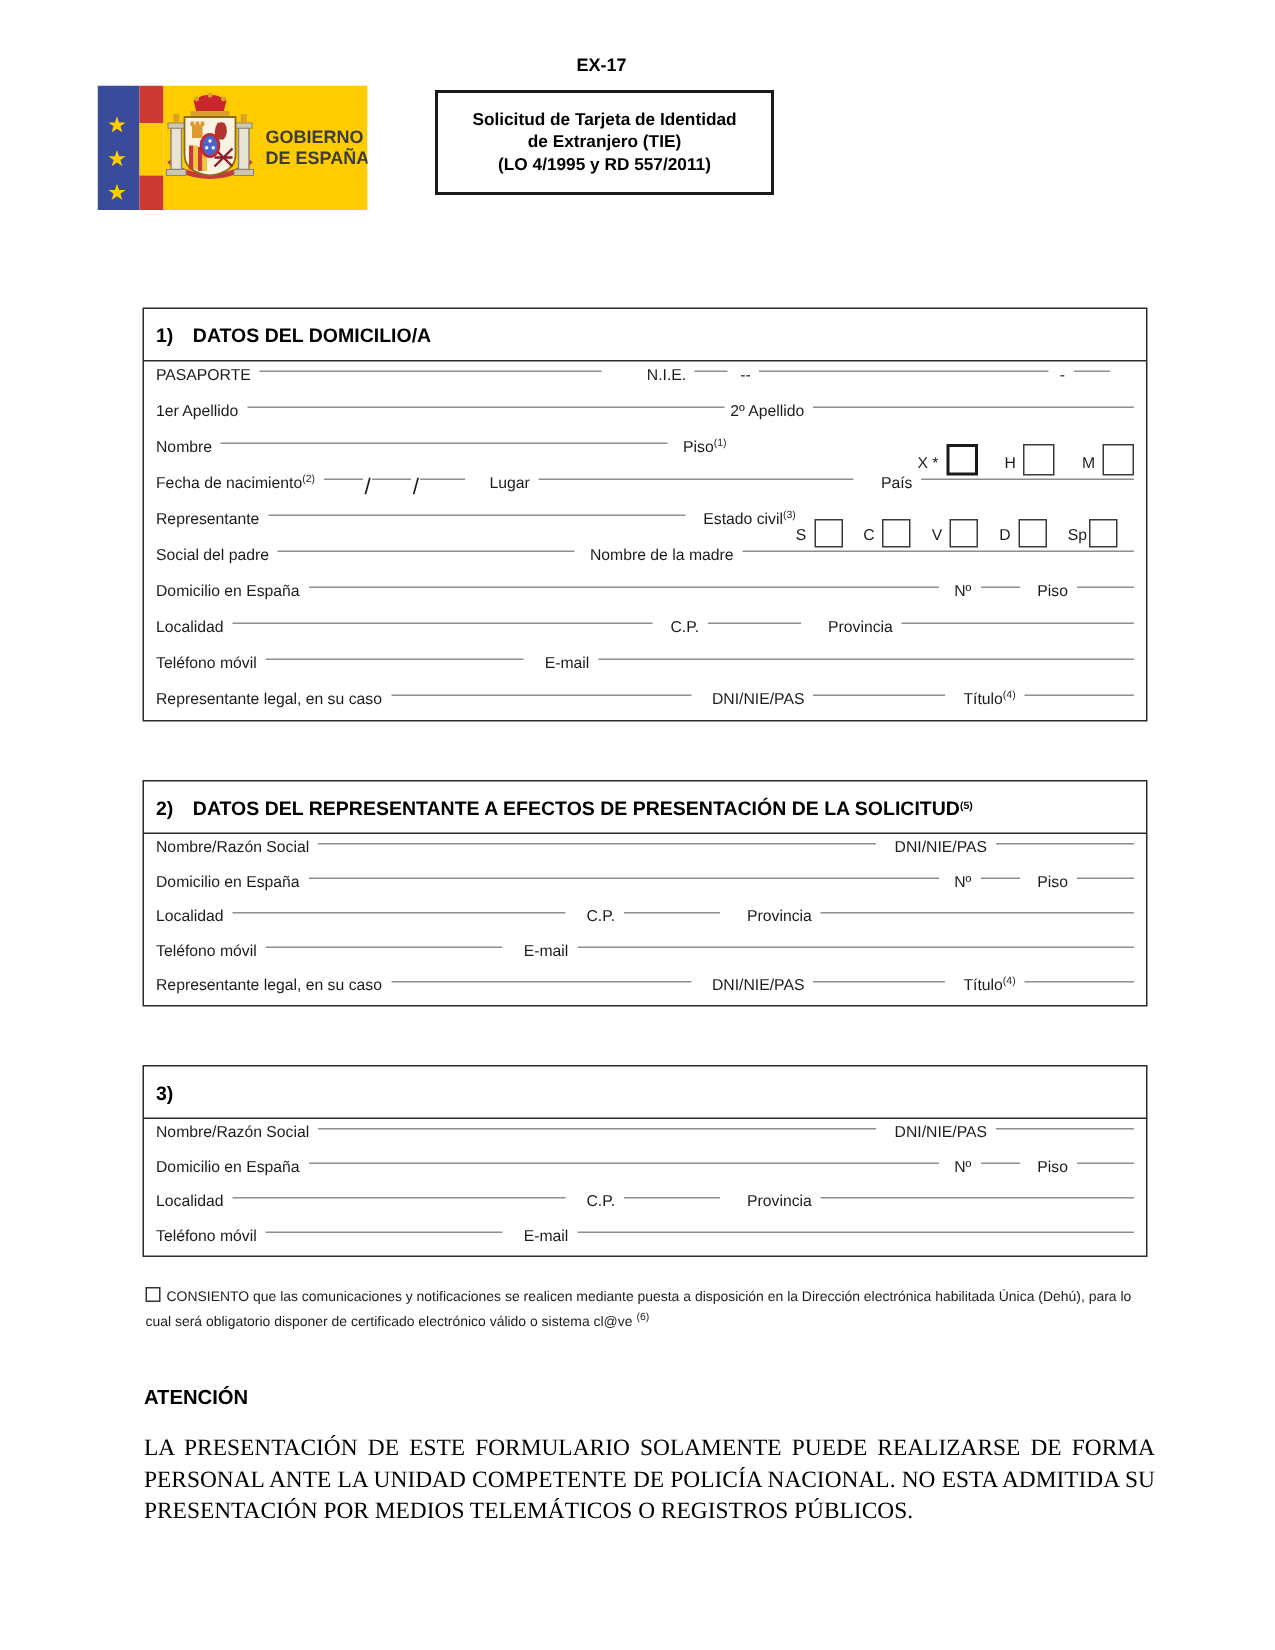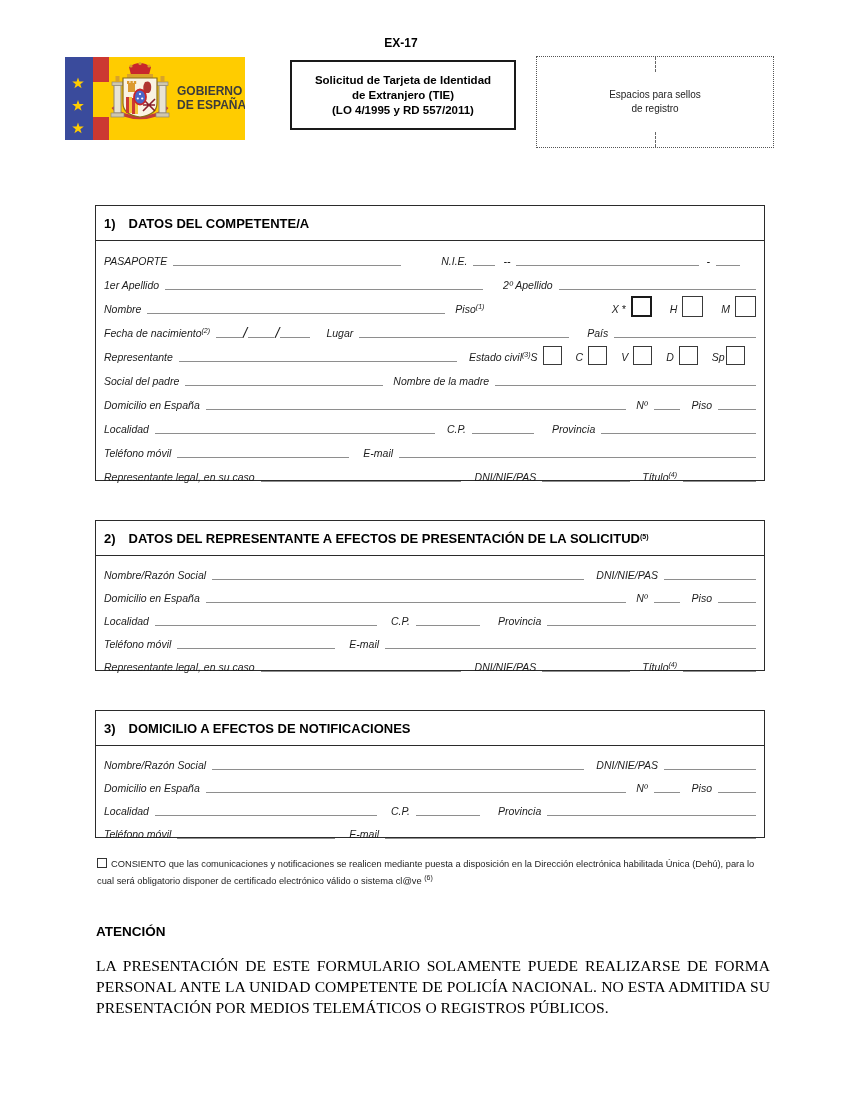--- a/index.html
+++ b/index.html
@@ -16,21 +16,21 @@
             justify-content:center;text-align:center;font-size:10px;line-height:14px;color:#222;}
   .stampbox .divider-top,.stampbox .divider-bottom{position:absolute;left:50%;width:0;
             border-left:1px dashed #666;height:15px;}
   .divider-top{top:0;} .divider-bottom{bottom:0;}
   .logo{position:absolute;left:65px;top:57px;width:180px;height:83px;}
   
   .section{position:absolute;left:95px;width:670px;border:1.5px solid #2b2b2b;box-sizing:border-box;background:#fff;}
   .sec-head{display:flex;align-items:center;height:34px;border-bottom:1.5px solid #2b2b2b;
             padding:0 8px;font-weight:bold;font-size:13px;color:#000;gap:13px;}
   .sec-body{padding:4px 0 6px 0;}
-  .row{display:flex;align-items:flex-end;height:24px;padding:0 8px;font-size:10.5px;color:#1c1c1c;font-style:italic;}
+  .row{display:flex;height:24px;padding:0 8px;font-size:10.5px;color:#1c1c1c;}
   .row23{height:23px;}
   .lbl{white-space:nowrap;line-height:1.1;padding-bottom:1px;}
   .sup{font-size:7px;vertical-align:4px;line-height:0;}
   .ln{height:2px;border-bottom:1px solid #8e8e8e;margin:0 0 3px 6px;flex:0 0 auto;}
   .grow{flex:1 1 auto;}
   .slash{font-size:15px;line-height:1;margin:0 1px;padding-bottom:1px;}
   .cb{width:21px;height:21px;border:1.2px solid #3a3a3a;box-sizing:border-box;background:#fff;
       margin:0 0 0 5px;flex:0 0 auto;}
   .cb.bold{border:2px solid #1a1a1a;}
   .cb.sm{width:19px;height:19px;}
@@ -97,49 +97,41 @@
       <text x="112" y="52" font-family="Liberation Sans, sans-serif" font-size="12" font-weight="bold" fill="#3c3c3c">DE ESPAÑA</text>
     </svg>
   </div>
 
   <div class="titlebox">
     <div>Solicitud de Tarjeta de Identidad</div>
     <div>de Extranjero (TIE)</div>
     <div>(LO 4/1995 y RD 557/2011)</div>
   </div>
 
-  <div class="stampbox">
-    <div class="divider-top"></div>
-    <div class="divider-bottom"></div>
-    <div>
-      <div>Espacios para sellos</div>
-      <div>de registro</div>
-    </div>
-  </div>
 
   <div class="section" style="top:205px;height:276px;">
     <div class="sec-head">
       <span>1)</span>
-      <span>DATOS DEL COMPETENTE/A</span>
+      <span>DATOS DEL DOMICILIO/A</span>
     </div>
     <div class="sec-body">
       <div class="row">
         <span class="lbl">PASAPORTE</span>
         <span class="ln" style="width:228px"></span>
-        <span class="lbl" style="margin-left:40px">N.I.E.</span>
+        <span class="lbl" style="margin-left:30px">N.I.E.</span>
         <span class="ln" style="width:22px"></span>
         <span class="lbl" style="margin-left:8px">--</span>
         <span class="ln grow"></span>
         <span class="lbl" style="margin-left:8px">-</span>
         <span class="ln" style="width:24px;margin-right:16px"></span>
       </div>
       <div class="row">
         <span class="lbl">1er Apellido</span>
         <span class="ln" style="width:318px"></span>
-        <span class="lbl" style="margin-left:20px">2º Apellido</span>
+        <span class="lbl" style="margin-left:4px">2º Apellido</span>
         <span class="ln grow"></span>
       </div>
       <div class="row">
         <span class="lbl">Nombre</span>
         <span class="ln" style="width:298px"></span>
         <span class="lbl" style="margin-left:10px"><span>Piso</span><span class="sup">(1)</span></span>
         <span class="cbgroup">
           <span class="lbl">X *</span>
           <span class="cb bold"></span>
           <span class="lbl" style="margin-left:18px">H</span>
@@ -257,21 +249,20 @@
         <span class="ln" style="width:88px"></span>
         <span class="lbl" style="margin-left:12px"><span>Título</span><span class="sup">(4)</span></span>
         <span class="ln grow"></span>
       </div>
     </div>
   </div>
 
   <div class="section" style="top:710px;height:128px;">
     <div class="sec-head">
       <span>3)</span>
-      <span>DOMICILIO A EFECTOS DE NOTIFICACIONES</span>
     </div>
     <div class="sec-body">
       <div class="row row23">
         <span class="lbl">Nombre/Razón Social</span>
         <span class="ln grow"></span>
         <span class="lbl" style="margin-left:12px">DNI/NIE/PAS</span>
         <span class="ln" style="width:92px"></span>
       </div>
       <div class="row row23">
         <span class="lbl">Domicilio en España</span>

